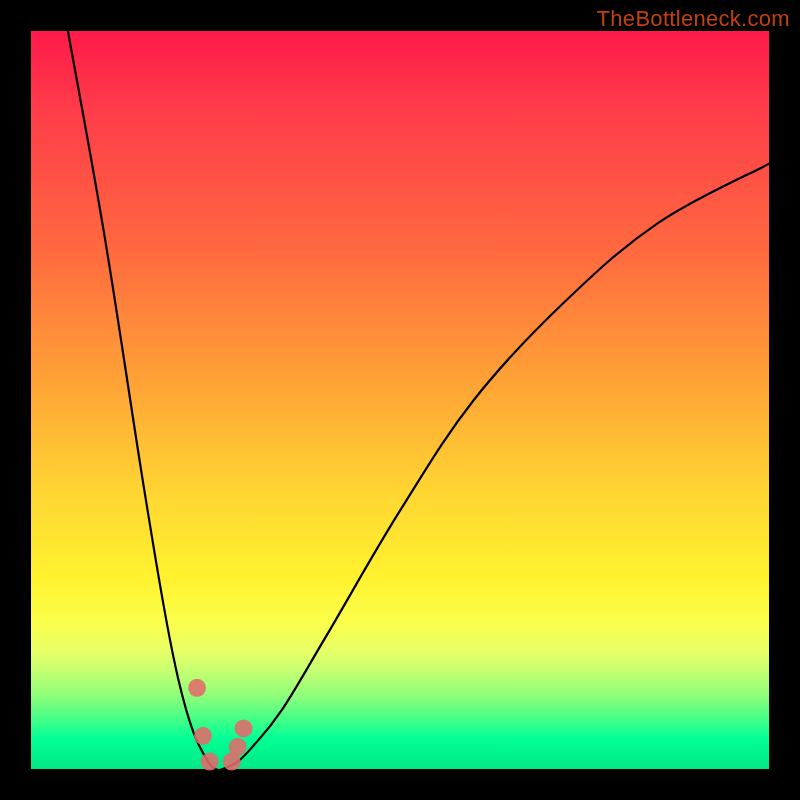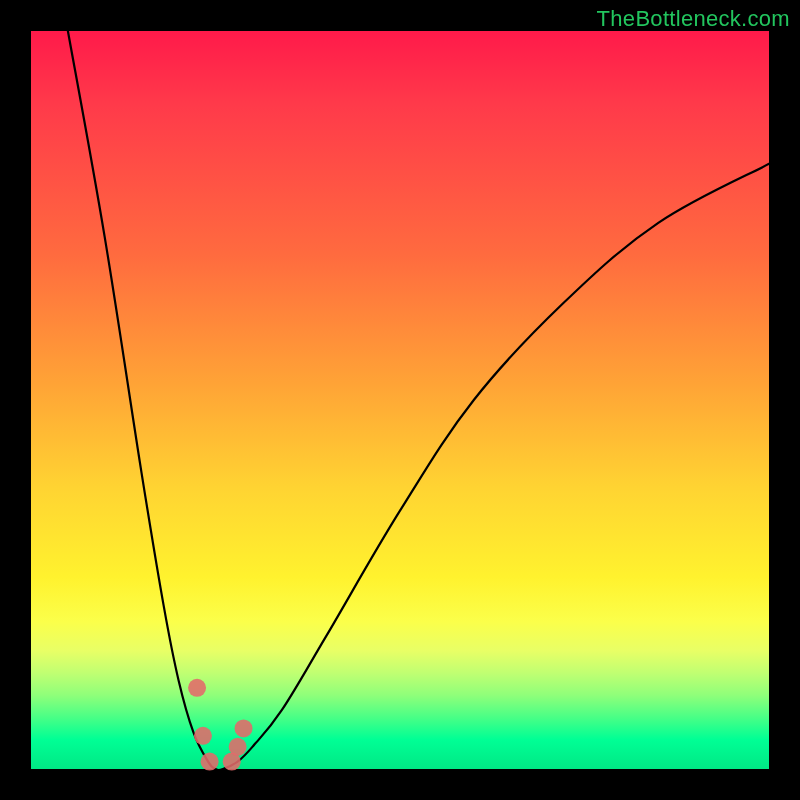--- a/index.html
+++ b/index.html
@@ -40,21 +40,21 @@
       #8fff7a 90%,
       #49ff86 93%,
       #00ff95 96%,
       #00e885 100%
     );
   }
   .watermark {
     position: absolute;
     top: 6px;
     right: 10px;
-    color: #22c55e;
+    color: #c2410c;
     font-size: 22px;
     letter-spacing: 0.3px;
     font-weight: 500;
   }
   svg.curve {
     position: absolute;
     left: 0;
     top: 0;
     width: 738px;
     height: 738px;

